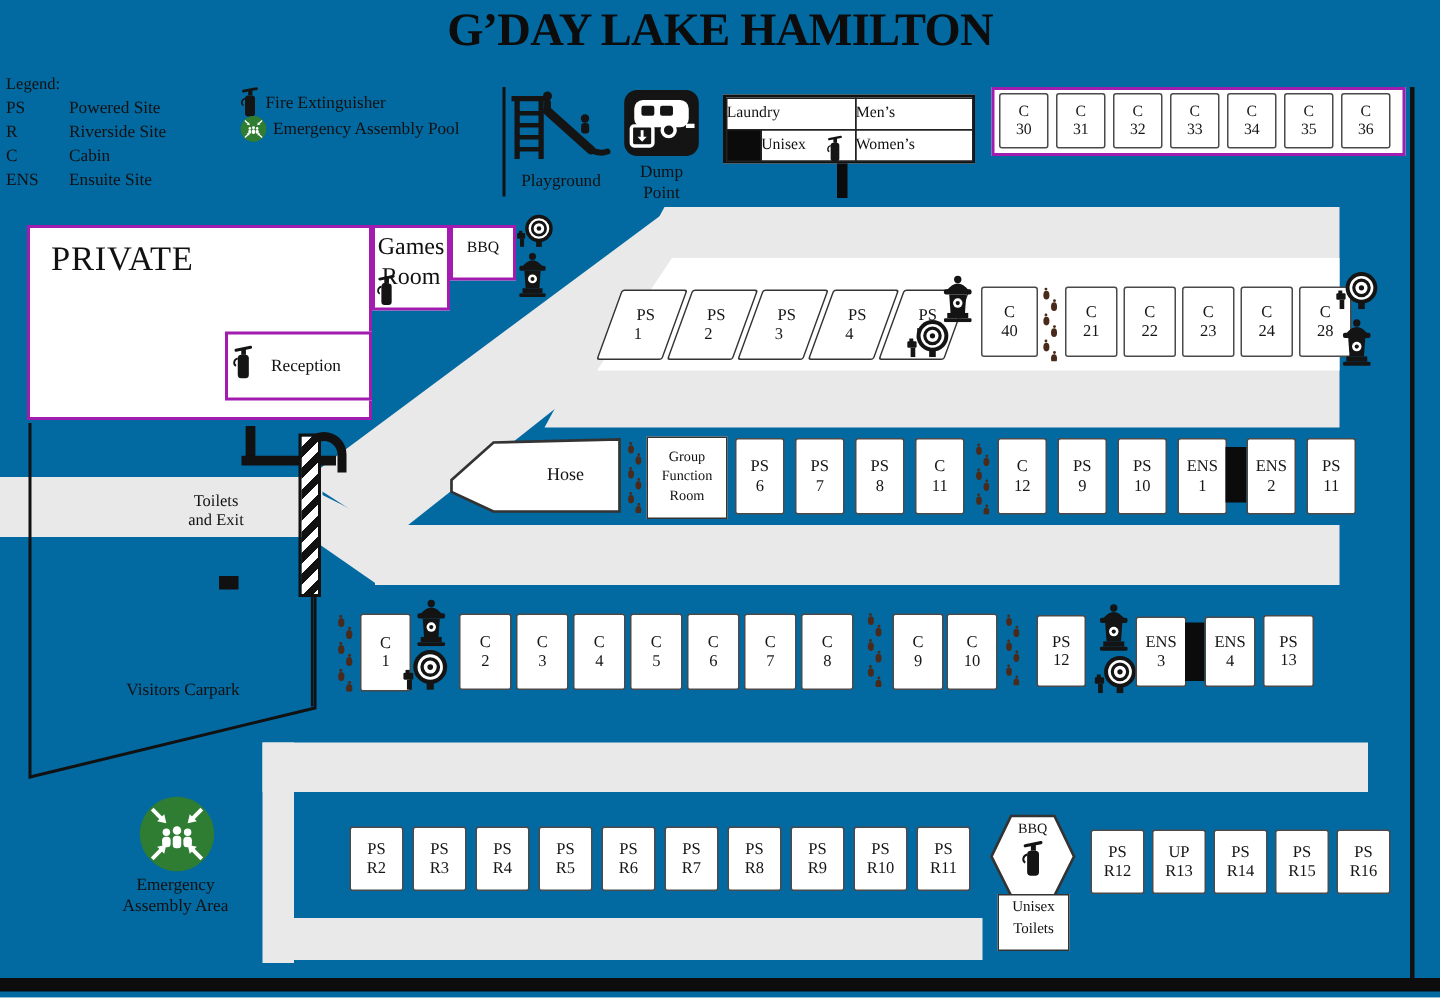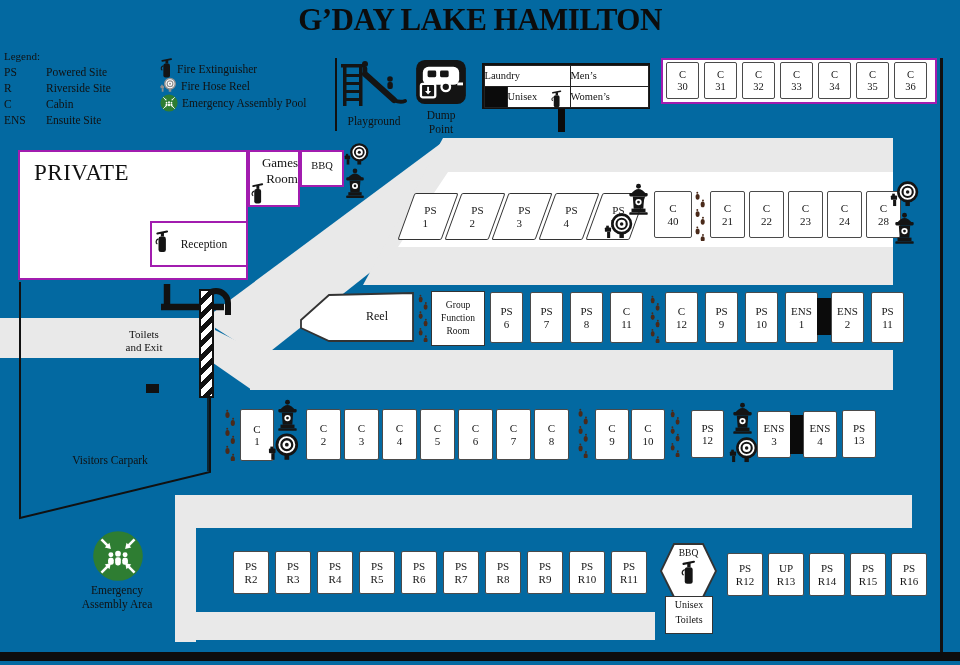--- a/index.html
+++ b/index.html
@@ -204,26 +204,20 @@
       </div>
   </div>
   <div class="ileg">
     <div class="ilrow">
       <svg class="icn" width="13" height="21">
           <use href="#sym-ext"></use>
         </svg>
       <span>Fire Extinguisher</span>
     </div>
     <div class="ilrow">
-      <svg class="icngray" width="17" height="17">
-          <use href="#sym-reel"></use>
-        </svg>
-      <span>Fire Hose Reel</span>
-    </div>
-    <div class="ilrow">
       <svg width="18" height="18">
           <use href="#sym-asm"></use>
         </svg>
       <span>Emergency Assembly Pool</span>
     </div>
   </div>
 
   <svg class="abs icn" style="left:338px;top:57px" width="72" height="54">
       <use href="#sym-play"></use>
     </svg>
@@ -285,21 +279,21 @@
       </div>
       <div class="sb">
         <span>C</span>
         <span>36</span>
       </div>
     </div>
 
   <div class="bld" style="left:18px;top:150px;width:230px;height:130px">
     <div style="font-size:23px;letter-spacing:.5px;padding:8px 0 0 14px">PRIVATE</div>
   </div>
-  <div class="bld" style="left:248px;top:150px;width:52px;height:57px;text-align:right;font-size:13px;line-height:1.25;padding-top:3px">
+  <div class="bld" style="left:248px;top:150px;width:52px;height:57px;text-align:center;font-size:16px;line-height:1.25;padding-top:3px">
     <div>Games</div>
     <div>Room</div>
   </div>
   <svg class="abs icn" style="left:251px;top:183px" width="13" height="22">
       <use href="#sym-ext"></use>
     </svg>
   <div class="bld" style="left:300px;top:150px;width:44px;height:37px;text-align:center;font-size:10.5px;padding-top:8px">
     <div>BBQ</div>
   </div>
   <svg class="abs icn" style="left:344px;top:142px" width="26" height="26">
@@ -312,21 +306,21 @@
     <span style="margin-left:10px">Reception</span>
   </div>
   <svg class="abs icn" style="left:155px;top:230px" width="14" height="24">
       <use href="#sym-ext"></use>
     </svg>
 
   <div class="lbl" style="left:98px;top:328px;width:92px;font-size:11px">
     <div>Toilets</div>
     <div>and Exit</div>
   </div>
-  <div class="lbl" style="left:30px;top:453px;width:160px">Visitors Carpark</div>
+  <div class="lbl" style="left:42px;top:453px;width:160px">Visitors Carpark</div>
   <svg class="abs" style="left:92px;top:530px" width="52" height="52">
       <use href="#sym-asm"></use>
     </svg>
   <div class="lbl" style="left:52px;top:583px;width:130px">
     <div>Emergency</div>
     <div>Assembly Area</div>
   </div>
 
   <div class="row" id="g-ps15" style="left:406px;top:193px">
 
@@ -390,21 +384,21 @@
   <svg class="abs icn" style="left:890px;top:180px" width="30" height="30">
       <use href="#sym-reel"></use>
     </svg>
   <svg class="abs icn" style="left:894px;top:212px" width="21" height="32">
       <use href="#sym-hyd"></use>
     </svg>
 
   <svg class="abs" style="left:299px;top:290px" width="116" height="55">
     <polygon points="2,30 30,5 114,3 114,51 30,51 2,38" fill="#fff" stroke="#333" stroke-width="1.8"></polygon>
   </svg>
-  <div class="lbl" style="left:352px;top:309px;width:50px;font-size:12px">Reel</div>
+  <div class="lbl" style="left:352px;top:309px;width:50px;font-size:12px">Hose</div>
   <svg class="abs fpx" style="left:417px;top:294px" width="12" height="48">
       <use href="#sym-fp"></use>
     </svg>
   <div class="bld2" style="left:431px;top:291px;width:54px;height:55px;text-align:center;font-size:9.5px;line-height:1.35;display:flex;flex-direction:column;justify-content:center">
     <div>Group</div>
     <div>Function</div>
     <div>Room</div>
   </div>
   <div class="row" id="g-r2l" style="left:490px;top:292px">
 

